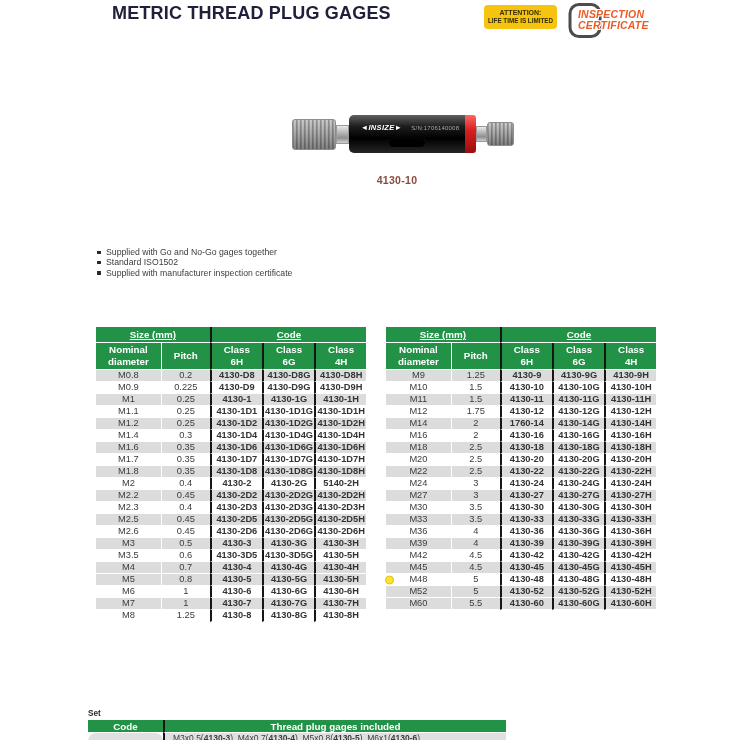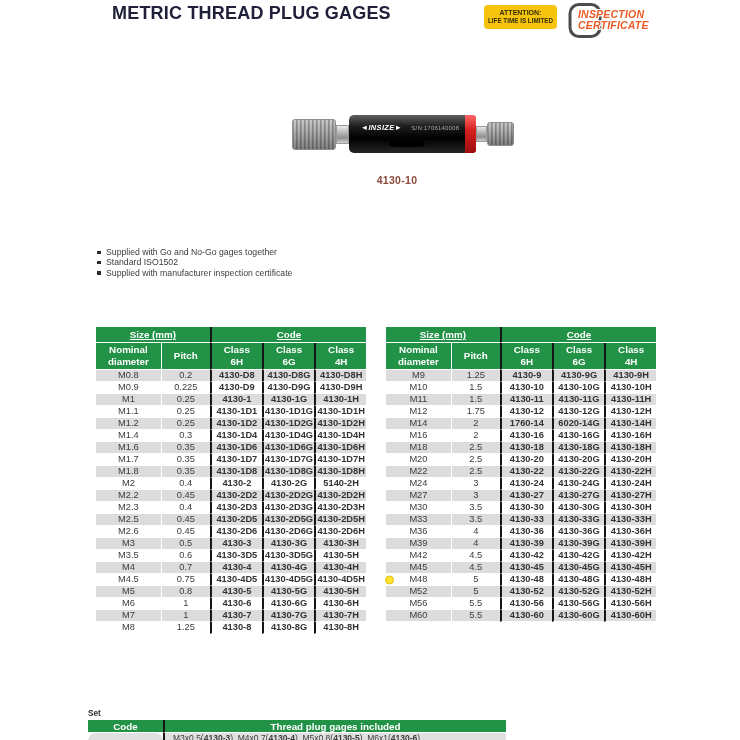--- a/index.html
+++ b/index.html
@@ -303,27 +303,20 @@
           <td class="sep code-cell">4130-3D5G</td>
           <td class="sep code-cell">4130-5H</td>
         </tr>
         <tr class="r-gray">
           <td>M4</td>
           <td class="wsep">0.7</td>
           <td class="sep code-cell">4130-4</td>
           <td class="sep code-cell">4130-4G</td>
           <td class="sep code-cell">4130-4H</td>
         </tr>
-        <tr class="r-white">
-          <td>M4.5</td>
-          <td class="wsep">0.75</td>
-          <td class="sep code-cell">4130-4D5</td>
-          <td class="sep code-cell">4130-4D5G</td>
-          <td class="sep code-cell">4130-4D5H</td>
-        </tr>
         <tr class="r-gray">
           <td>M5</td>
           <td class="wsep">0.8</td>
           <td class="sep code-cell">4130-5</td>
           <td class="sep code-cell">4130-5G</td>
           <td class="sep code-cell">4130-5H</td>
         </tr>
         <tr class="r-white">
           <td>M6</td>
           <td class="wsep">1</td>
@@ -395,21 +388,21 @@
           <td>M12</td>
           <td class="wsep">1.75</td>
           <td class="sep code-cell">4130-12</td>
           <td class="sep code-cell">4130-12G</td>
           <td class="sep code-cell">4130-12H</td>
         </tr>
         <tr class="r-gray">
           <td>M14</td>
           <td class="wsep">2</td>
           <td class="sep code-cell">1760-14</td>
-          <td class="sep code-cell">6020-14G</td>
+          <td class="sep code-cell">4130-14G</td>
           <td class="sep code-cell">4130-14H</td>
         </tr>
         <tr class="r-white">
           <td>M16</td>
           <td class="wsep">2</td>
           <td class="sep code-cell">4130-16</td>
           <td class="sep code-cell">4130-16G</td>
           <td class="sep code-cell">4130-16H</td>
         </tr>
         <tr class="r-gray">
@@ -495,27 +488,20 @@
           <td class="sep code-cell">4130-48</td>
           <td class="sep code-cell">4130-48G</td>
           <td class="sep code-cell">4130-48H</td>
         </tr>
         <tr class="r-gray">
           <td>M52</td>
           <td class="wsep">5</td>
           <td class="sep code-cell">4130-52</td>
           <td class="sep code-cell">4130-52G</td>
           <td class="sep code-cell">4130-52H</td>
-        </tr>
-        <tr class="r-white">
-          <td>M56</td>
-          <td class="wsep">5.5</td>
-          <td class="sep code-cell">4130-56</td>
-          <td class="sep code-cell">4130-56G</td>
-          <td class="sep code-cell">4130-56H</td>
         </tr>
         <tr class="r-gray">
           <td>M60</td>
           <td class="wsep">5.5</td>
           <td class="sep code-cell">4130-60</td>
           <td class="sep code-cell">4130-60G</td>
           <td class="sep code-cell">4130-60H</td>
         </tr>
       </tbody>
   </table>

